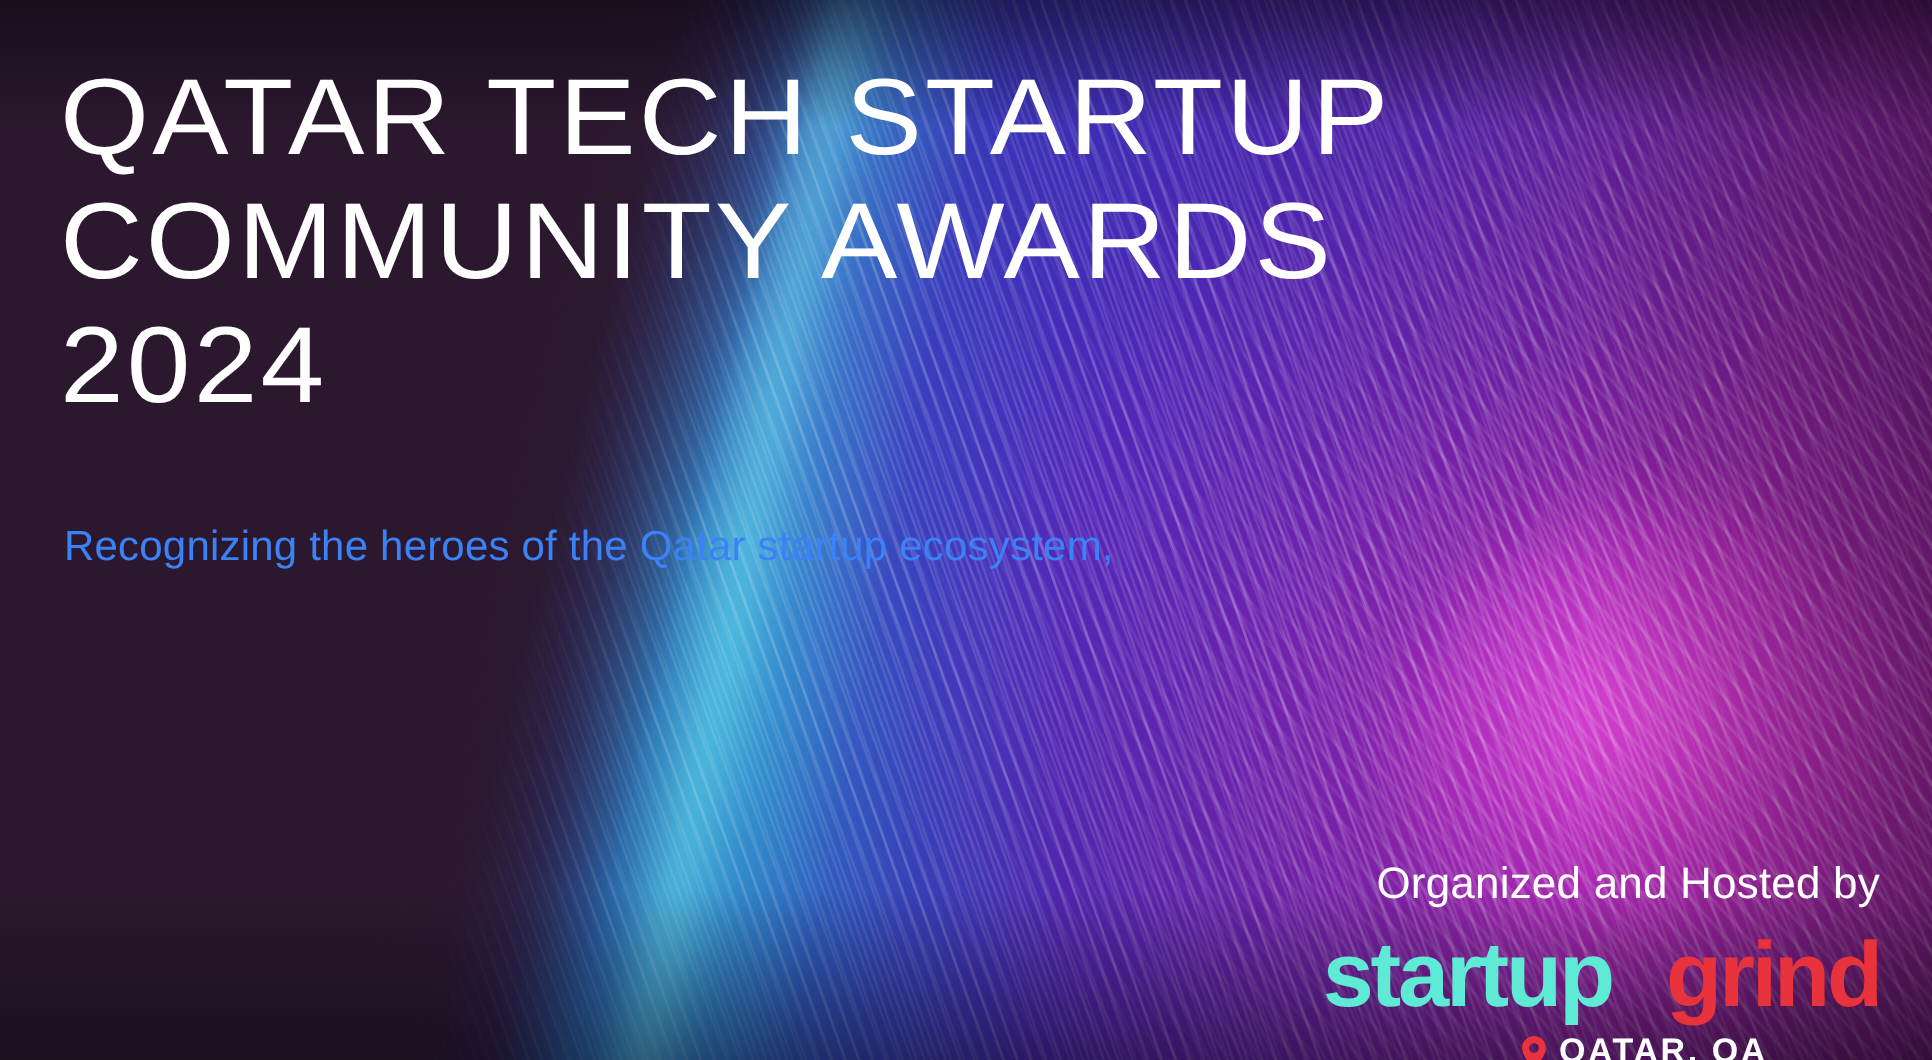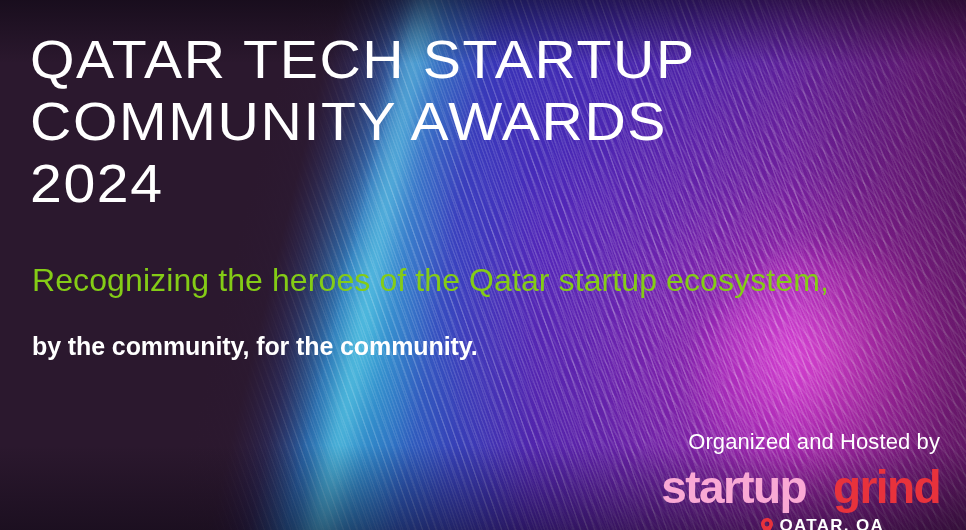--- a/index.html
+++ b/index.html
@@ -176,22 +176,22 @@
     letter-spacing: 1.5px;
     white-space: nowrap;
     transform: scaleX(1.06);
     transform-origin: left center;
   }
 
   .subtitle {
     position: absolute;
     left: 32px;
     top: 262px;
-    color: #84cc16;
-    font-size: 32px;
+    color: #3b82f6;
+    font-size: 21px;
     font-weight: 400;
     letter-spacing: 0.1px;
     white-space: nowrap;
   }
 
   .tagline {
     position: absolute;
     left: 32px;
     top: 332px;
     color: #ffffff;
@@ -227,21 +227,21 @@
     padding-right: 2px;
     white-space: nowrap;
   }
   .logo-word {
     font-family: "Liberation Sans", sans-serif;
     font-size: 46px;
     font-weight: 700;
     letter-spacing: -1.6px;
     line-height: 50px;
   }
-  .logo-startup { color: #f9a8d4; }
+  .logo-startup { color: #5eead4; }
   .logo-grind  { color: #e8323c; padding-left: 27px; }
 
   .locale {
     display: flex;
     align-items: center;
     justify-content: flex-end;
     gap: 6px;
     margin-top: 4px;
     padding-right: 58px;
   }
@@ -271,21 +271,20 @@
   <div class="content">
 
     <div class="headline">
       <span class="headline-line">QATAR TECH STARTUP</span>
       <span class="headline-line">COMMUNITY AWARDS</span>
       <span class="headline-line">2024</span>
     </div>
 
     <div class="subtitle">Recognizing the heroes of the Qatar startup ecosystem,</div>
 
-    <div class="tagline">by the community, for the community.</div>
 
     <div class="sponsor">
       <span class="sponsor-label">Organized and Hosted by</span>
 
       <span class="logo-row">
         <span class="logo-word logo-startup">startup</span><span class="logo-word logo-grind">grind</span>
       </span>
 
       <div class="locale">
         <svg class="pin-icon" viewBox="0 0 12 16">

